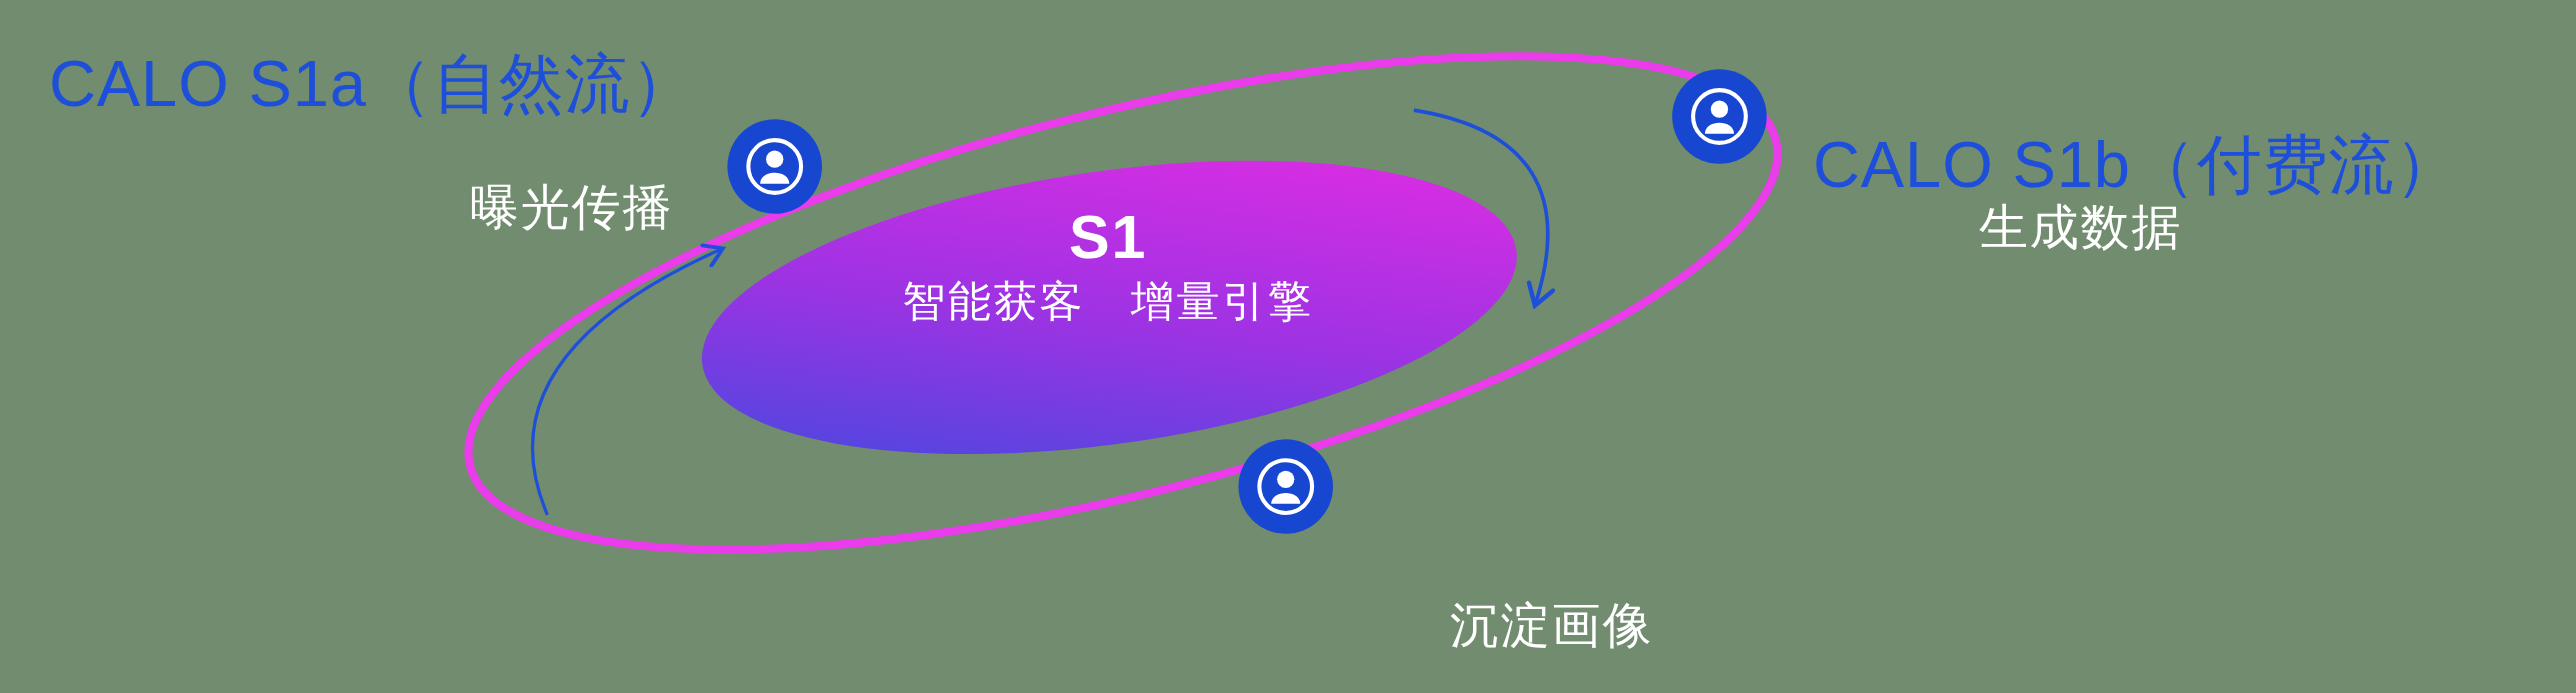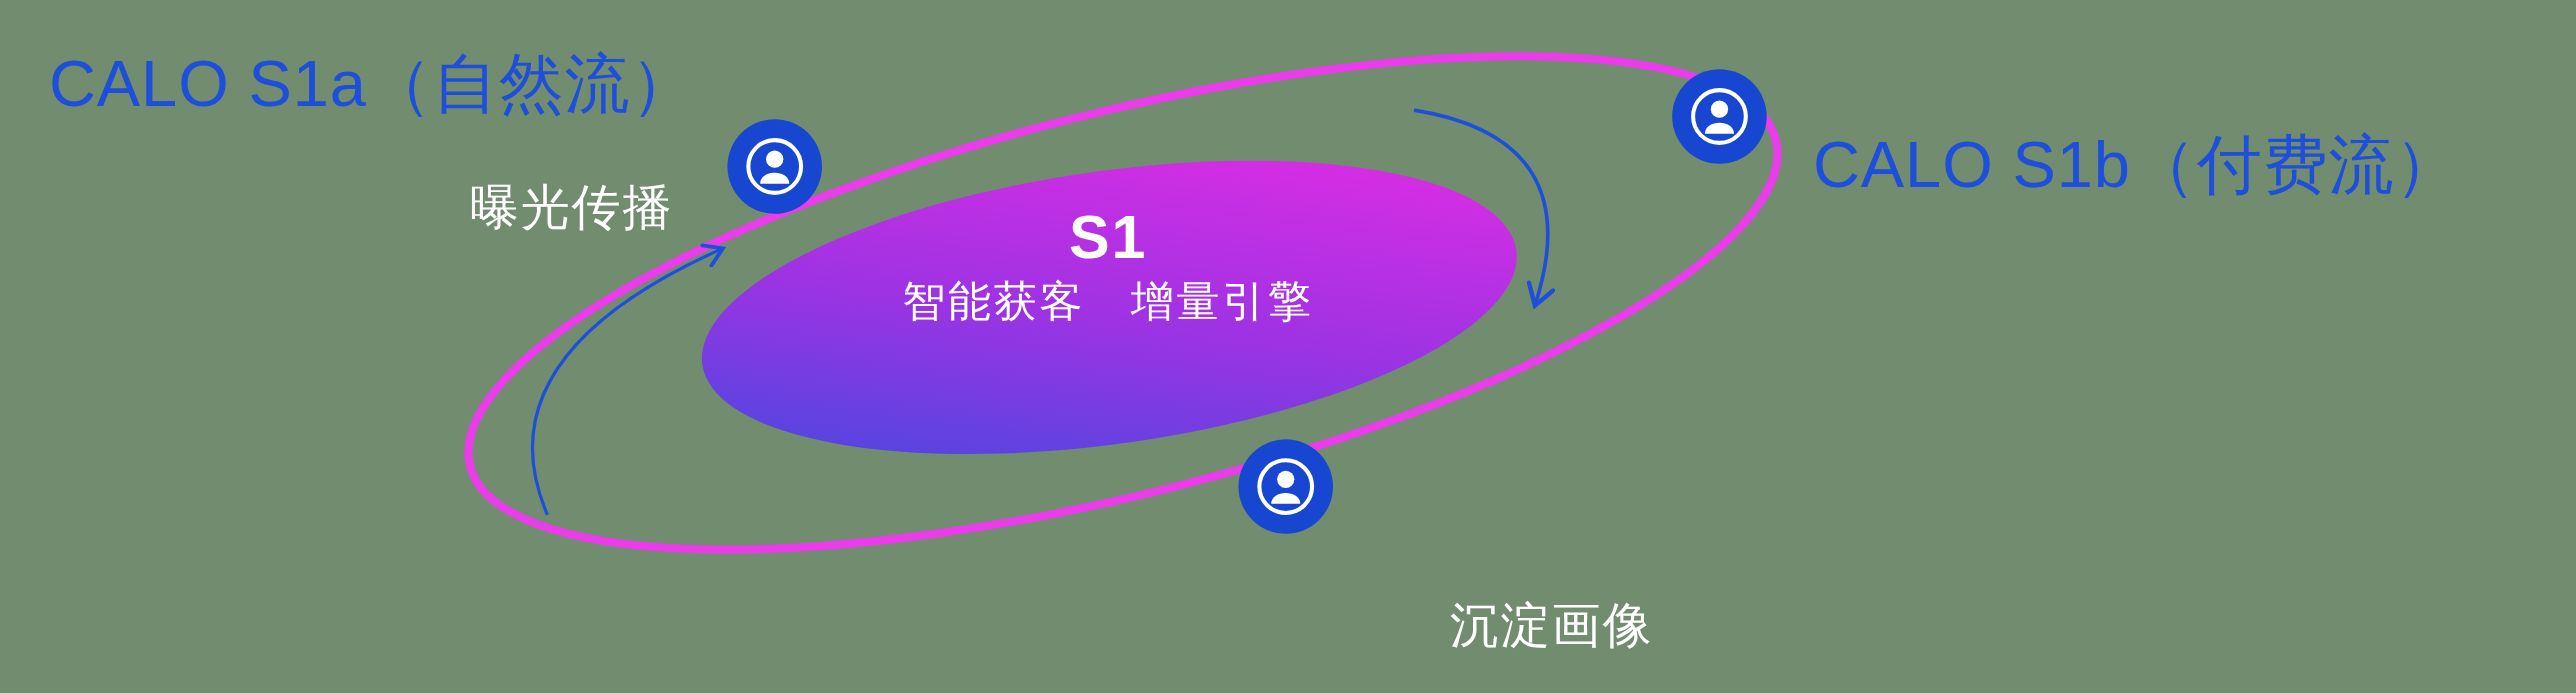--- a/index.html
+++ b/index.html
@@ -103,17 +103,18 @@
 
   <div class="core-text">
     <div class="core-title">S1</div>
     <div class="core-subtitle">智能获客　增量引擎</div>
   </div>
 
   <div class="node-label" style="left:49px; top:40px;">CALO S1a（自然流）</div>
   <div class="node-sublabel" style="left:470px; top:167px;margin-top:8px;">曝光传播</div>
 
   <div class="node-label" style="left:1813px; top:73px;margin-top:48px;">CALO S1b（付费流）</div>
+  <div class="node-sublabel" style="left:1979px; top:195px;">生成数据</div>
 
   <div class="node-sublabel" style="left:1450px; top:593px;">沉淀画像</div>
 
 </div>
 
 
 </body></html>

